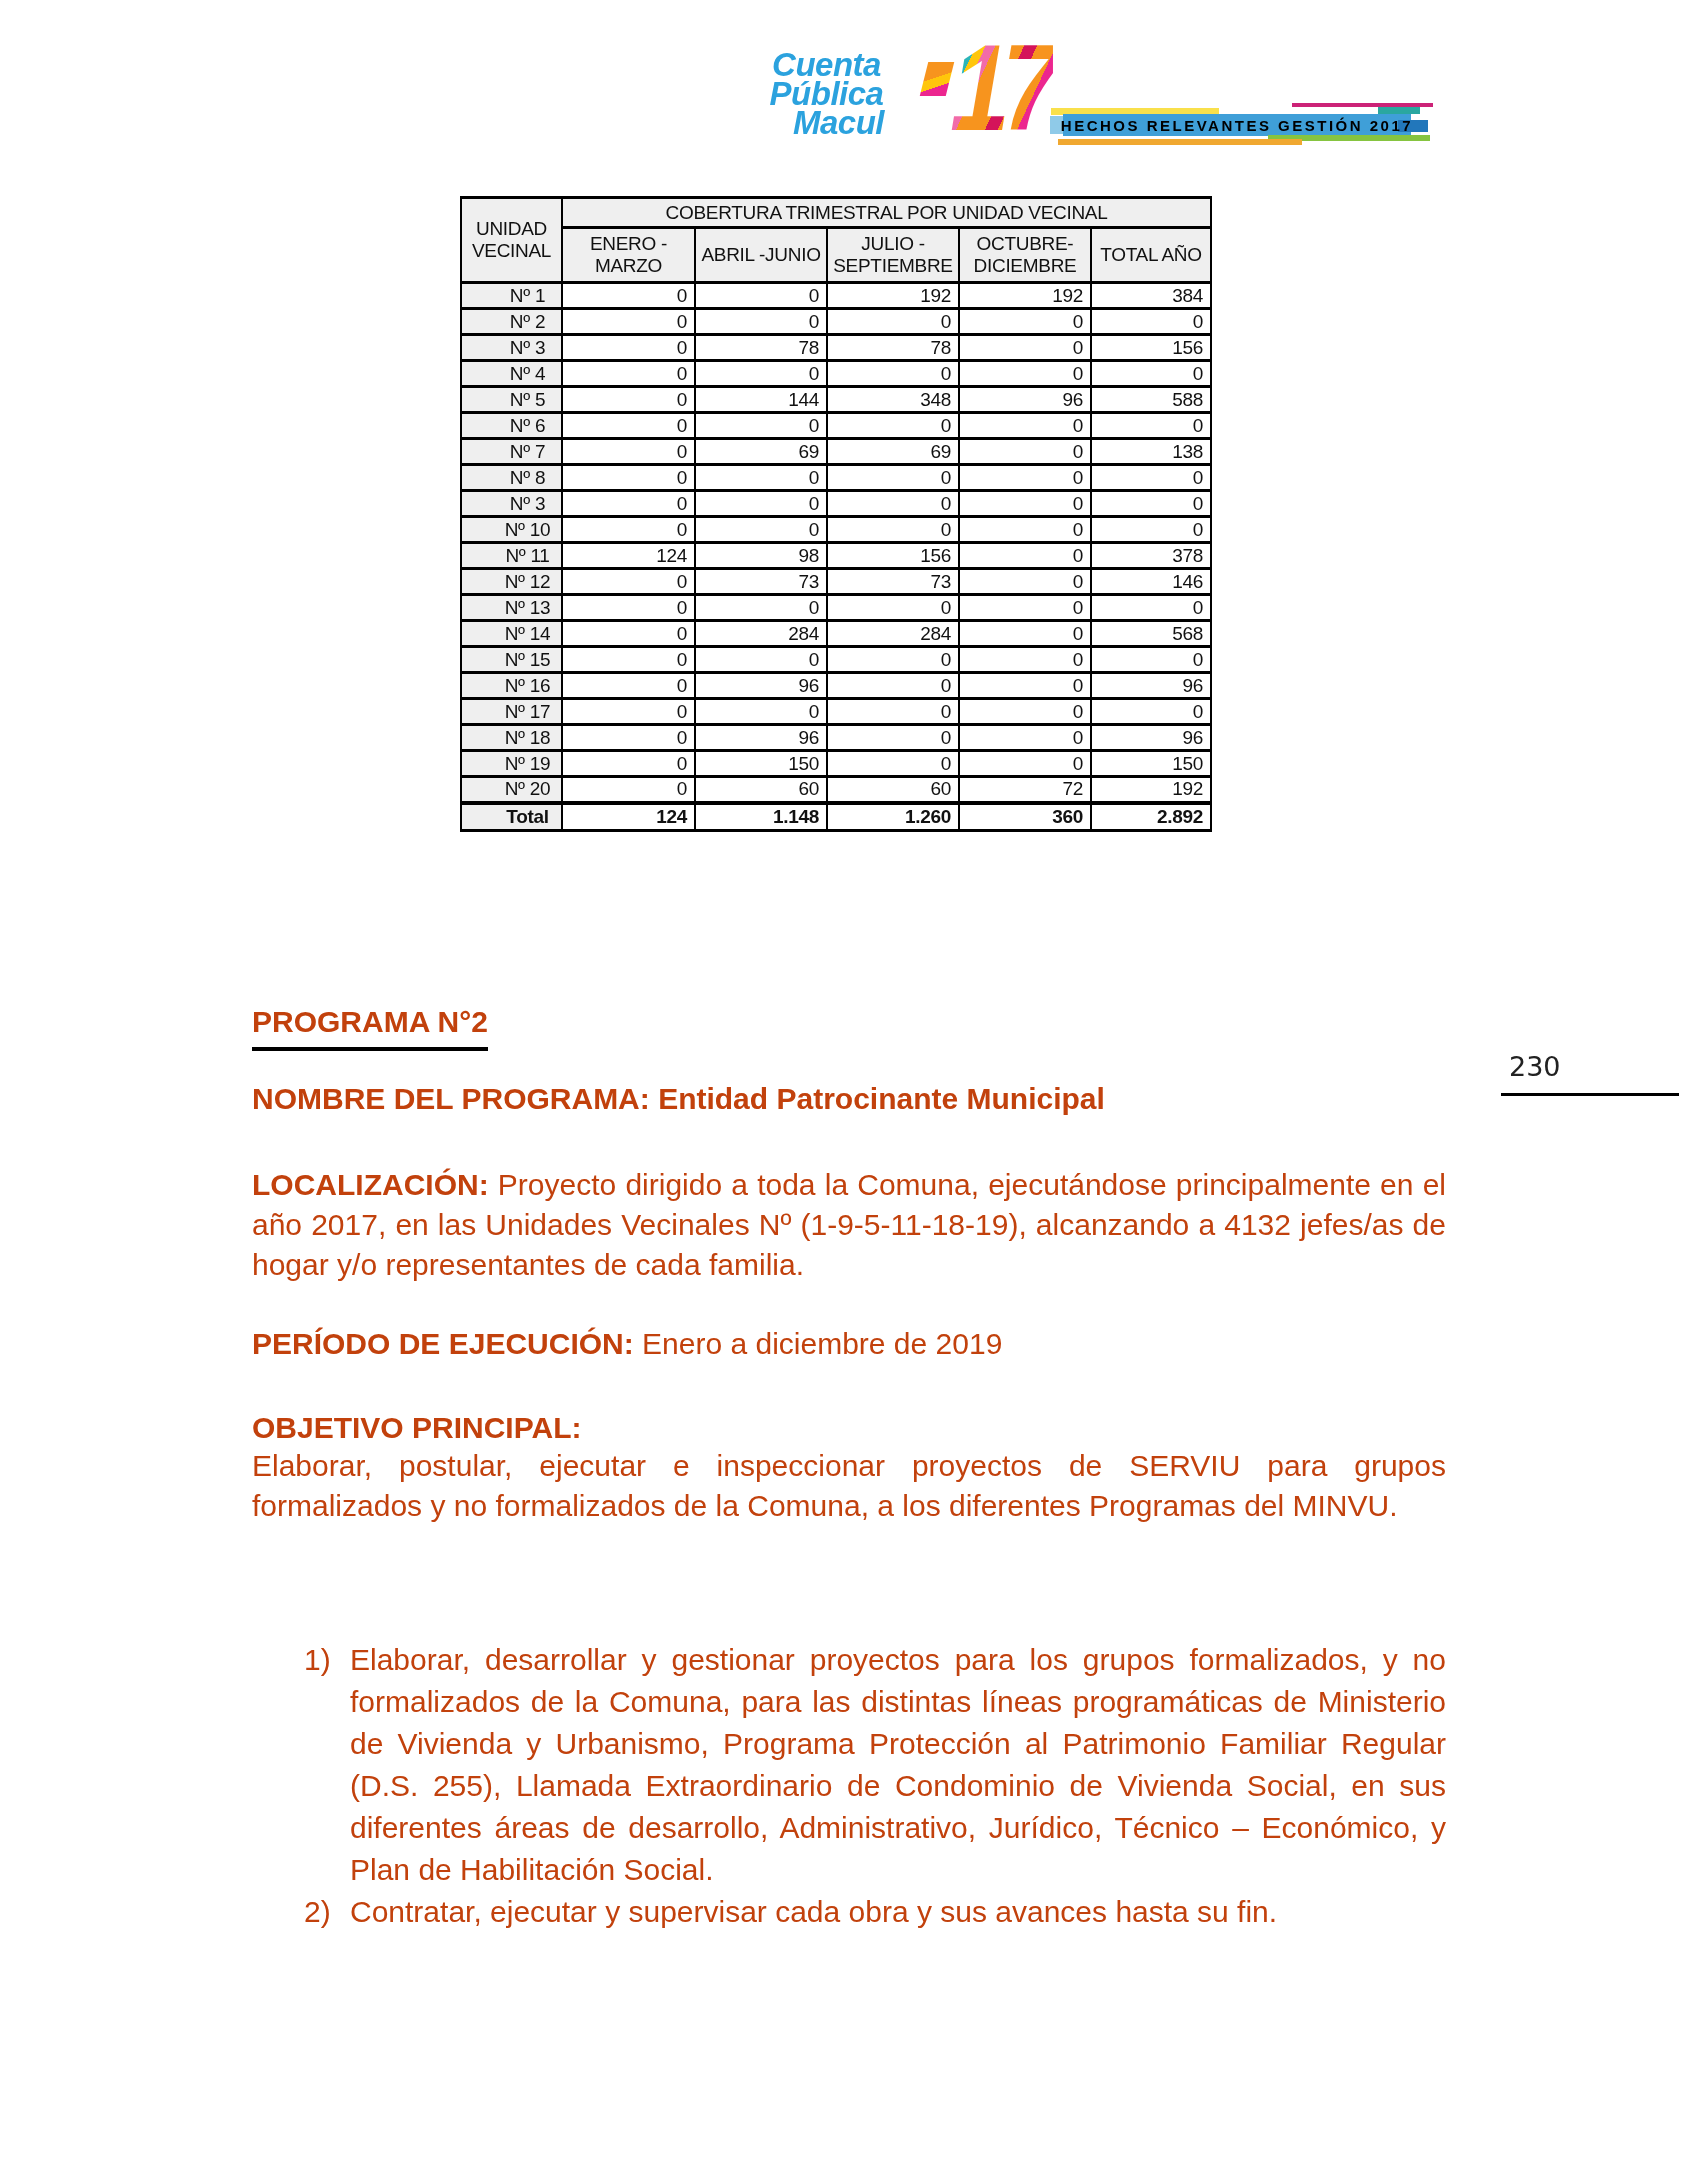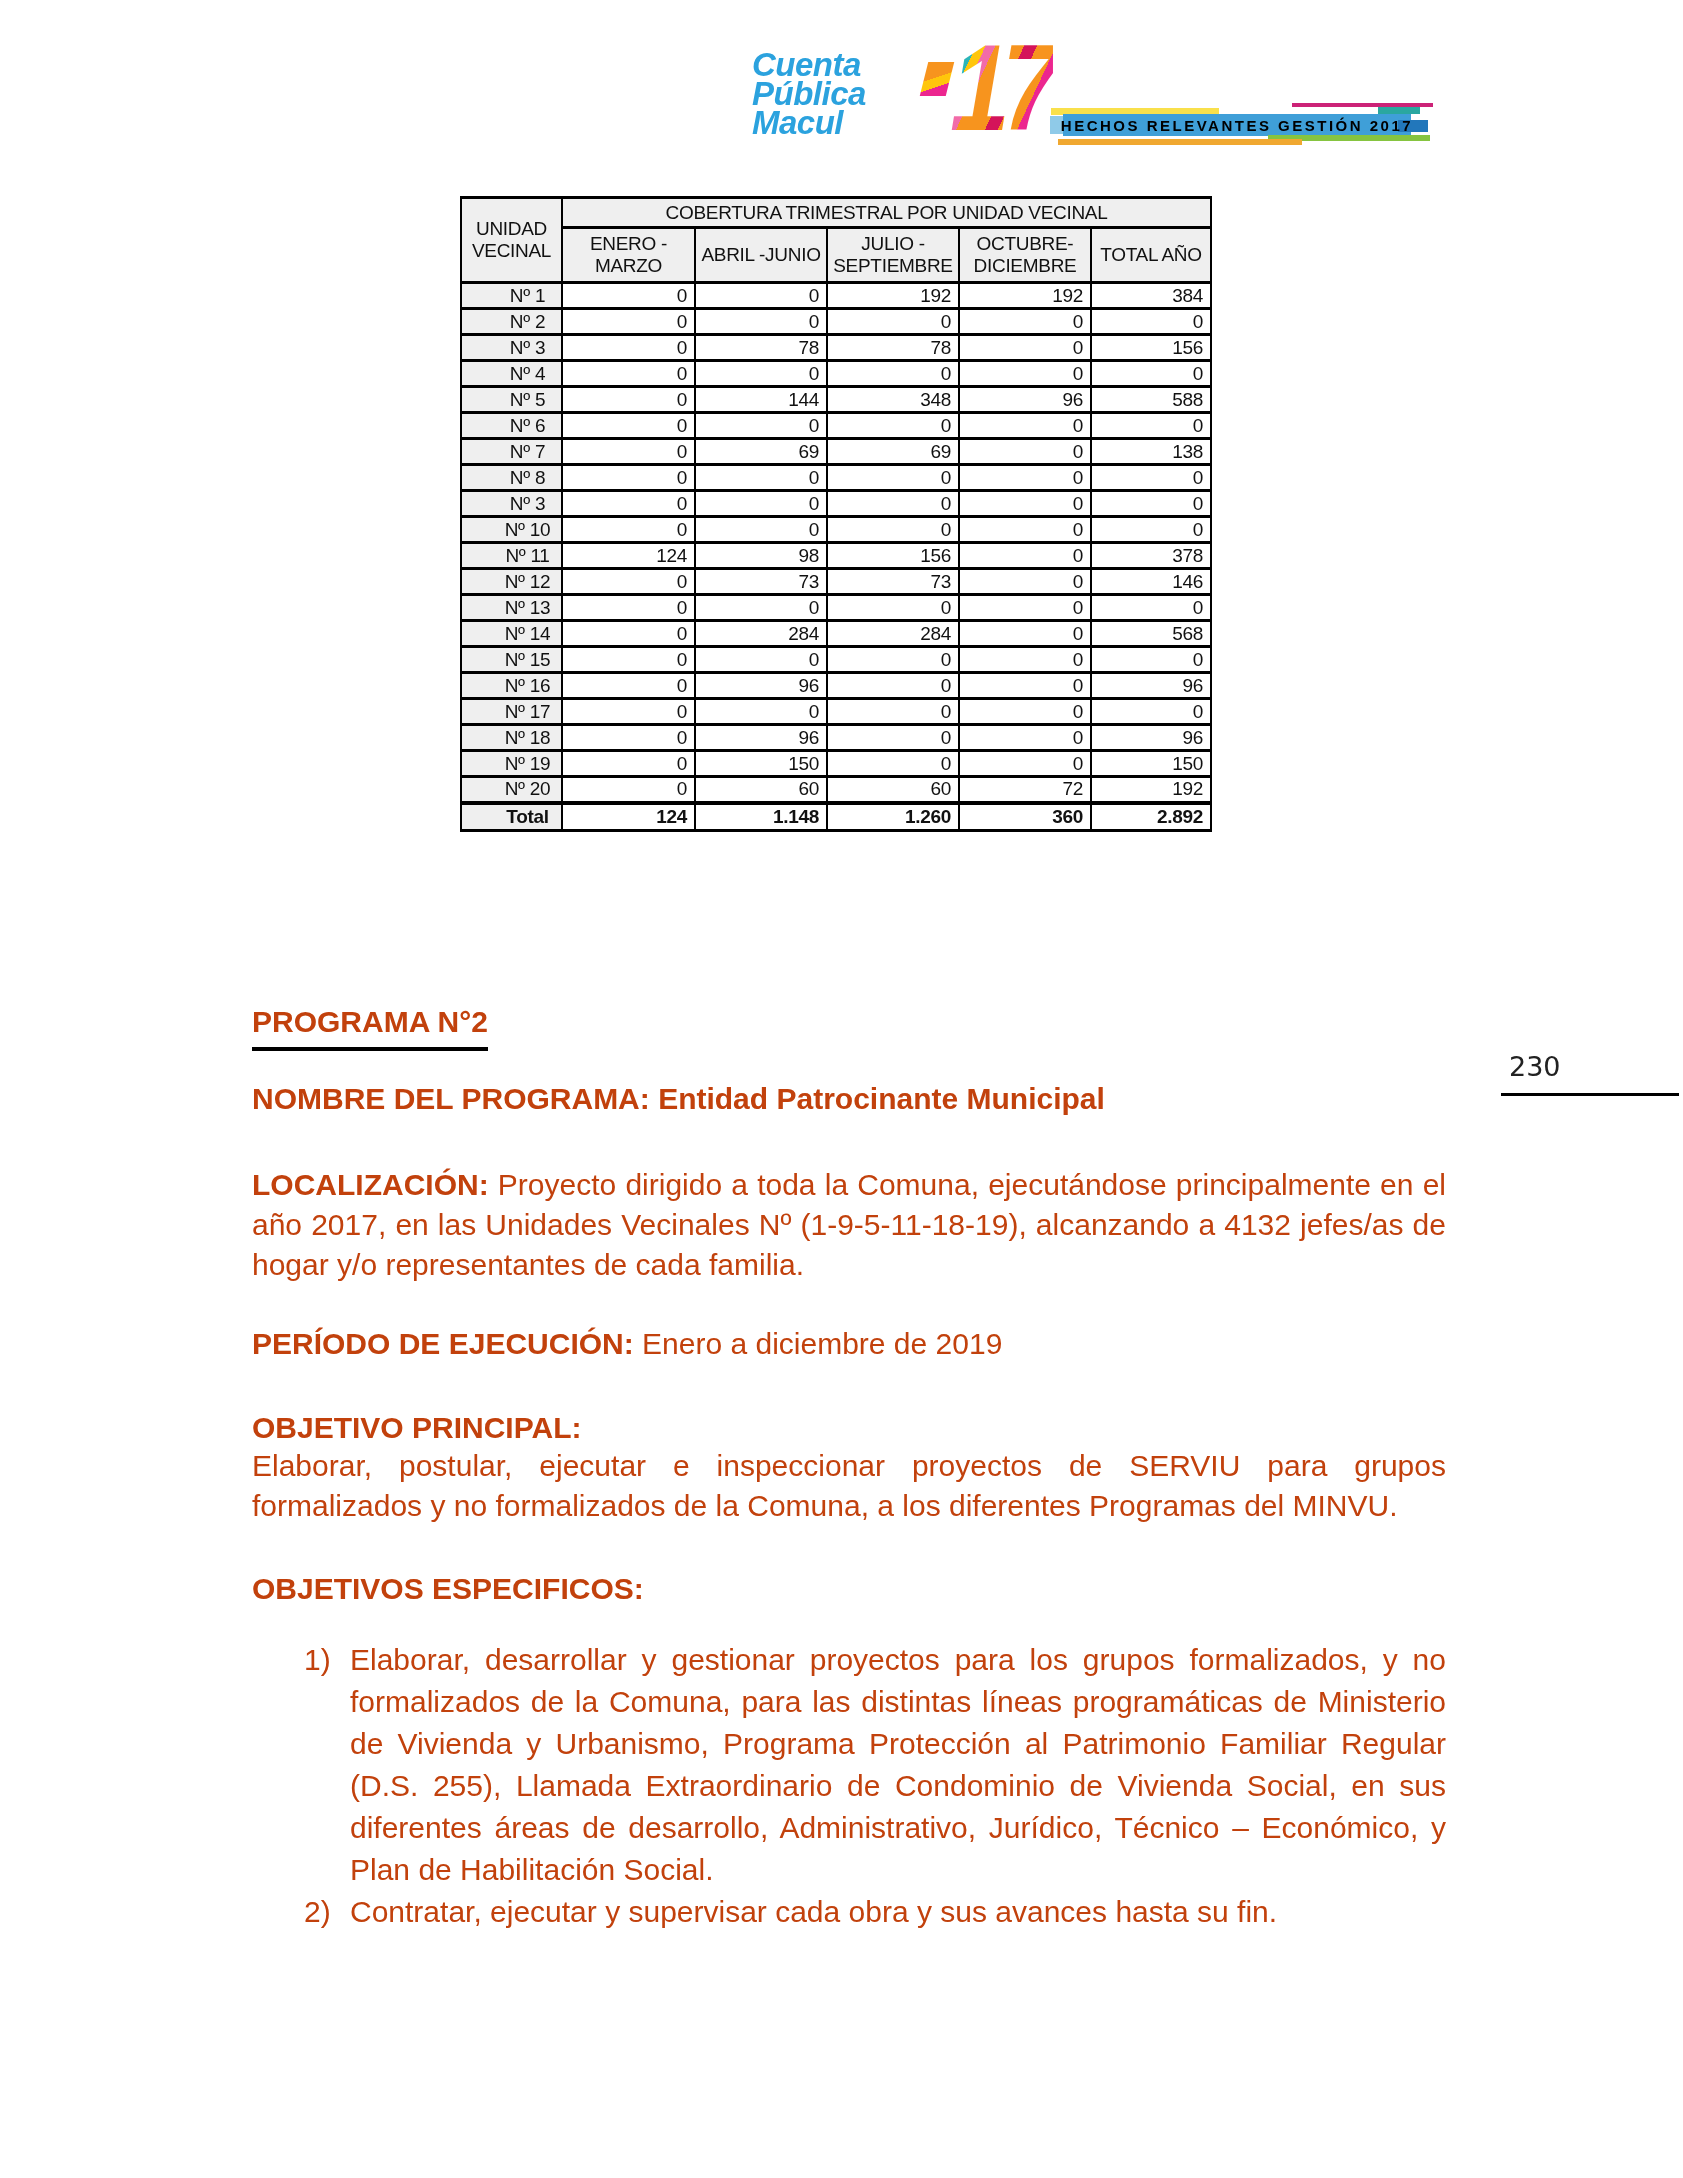--- a/index.html
+++ b/index.html
@@ -1,21 +1,21 @@
 <!DOCTYPE html>
 <html><head>
 <meta charset="utf-8">
 <style>
   * { box-sizing: border-box; margin: 0; padding: 0; }
   html, body { width: 1683px; height: 2178px; background: #ffffff; }
   body { position: relative; font-family: "Liberation Sans", sans-serif; color: #111; }
   .page { position: absolute; inset: 0; background: #fff; overflow: hidden; }
 
   
-  .logo-text { position: absolute; left: 752px; top: 50px; width: 149px; text-align: left;
+  .logo-text { position: absolute; left: 752px; top: 50px; width: 149px; text-align: center;
                font-family: "Liberation Sans", sans-serif; font-weight: bold; font-style: italic;
                font-size: 33px; line-height: 29px; color: #2ba2de; letter-spacing: -0.5px; }
   .logo-text .l3 { margin-right: -24px; }
   .logo-year { position: absolute; left: 924px; top: 40px; width: 129px; height: 114px; }
   .logo-apostrophe { position: absolute; left: 0; top: 22px; width: 26px; height: 34px;
                transform: skew(-14deg); background: linear-gradient(160deg,#f7941e 0 45%,#ffc60b 45% 70%,#ec268f 70%); }
   .logo-year .digits { position: absolute; left: 26px; top: -14px;
                font-weight: bold; font-style: italic; font-size: 123px; line-height: 123px;
                letter-spacing: -10px; transform: scaleX(0.88); transform-origin: left;
                background: linear-gradient(118deg,#ec268f 0 9%,#f7941e 9% 16%,#2bb5b8 16% 22%,#ffc60b 22% 28%,#f26ba8 28% 34%,#f7941e 34% 52%,#d4145a 52% 60%,#f7941e 60% 72%,#ec268f 72% 80%,#ffc60b 80% 85%,#f7941e 85% 94%,#d4145a 94%);
@@ -314,21 +314,20 @@
   </div>
 
   <div class="content sec-periodo">
     <b class="inline-label">PERÍODO DE EJECUCIÓN:</b>
     <span>Enero a diciembre de 2019</span>
   </div>
 
   <div class="content sec-objetivo-label">OBJETIVO PRINCIPAL:</div>
   <div class="content sec-objetivo-text">Elaborar, postular, ejecutar e inspeccionar proyectos de SERVIU para grupos formalizados y no formalizados de la Comuna, a los diferentes Programas del MINVU.</div>
 
-  <div class="content sec-especificos">OBJETIVOS ESPECIFICOS:</div>
 
   <div class="content sec-list">
       <div class="list-item">
         <span class="num">1)</span>
         <div class="txt">Elaborar, desarrollar y gestionar proyectos para los grupos formalizados, y no formalizados de la Comuna, para las distintas líneas programáticas de Ministerio de Vivienda y Urbanismo, Programa Protección al Patrimonio Familiar Regular (D.S. 255), Llamada Extraordinario de Condominio de Vivienda Social, en sus diferentes áreas de desarrollo, Administrativo, Jurídico, Técnico – Económico, y Plan de Habilitación Social.</div>
       </div>
       <div class="list-item">
         <span class="num">2)</span>
         <div class="txt">Contratar, ejecutar y supervisar cada obra y sus avances hasta su fin.</div>
       </div>

